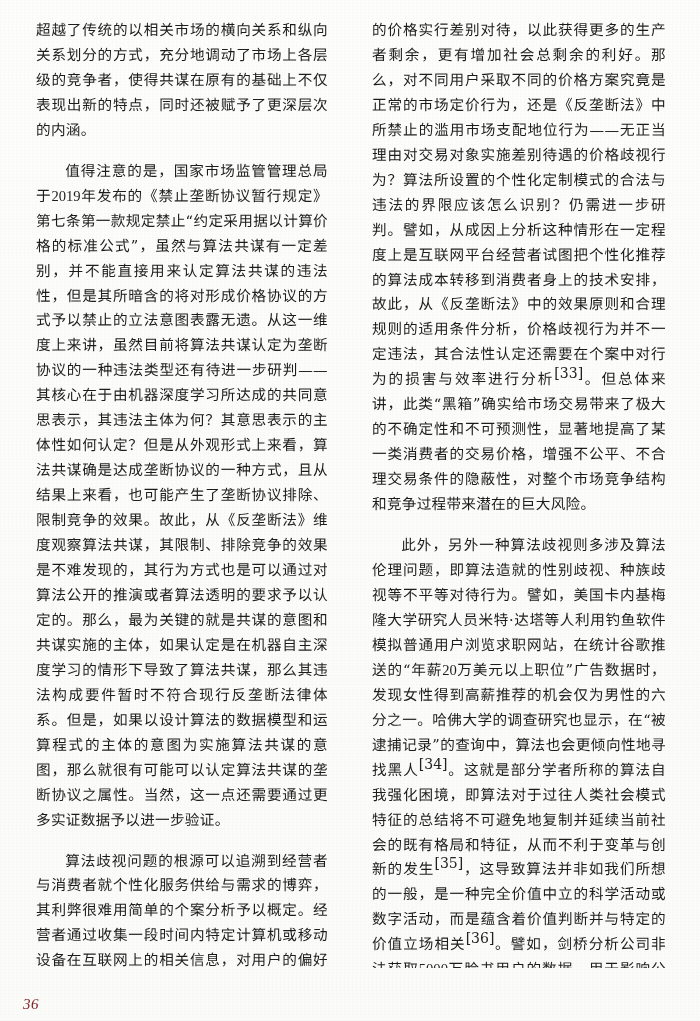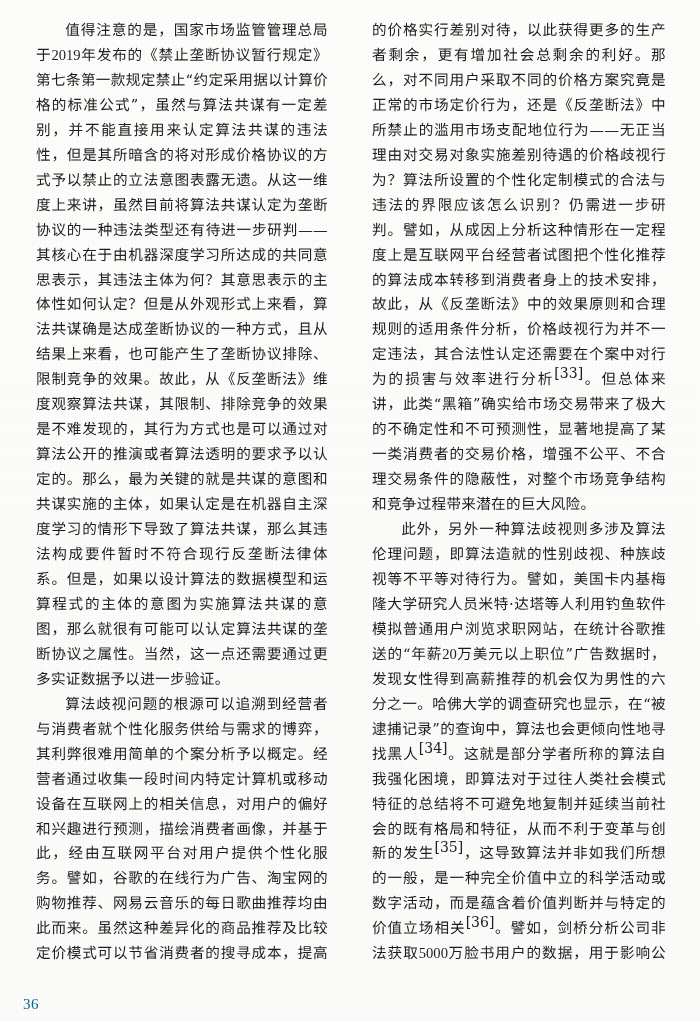--- a/index.html
+++ b/index.html
@@ -57,20 +57,21 @@
     text-align: justify;
     text-justify: inter-ideograph;
     letter-spacing: 0.02em;
     text-indent: 0;
     font-weight: 400;
     -webkit-font-smoothing: none;
   }
 
   p.para.indent {
     text-indent: 2em;
+    margin-top: 16px;
   }
 
   
   sup.fn {
     font-size: 14px;
     line-height: 0;
     vertical-align: super;
     letter-spacing: 0;
     font-family: "DejaVu Serif", "Liberation Serif", serif;
     color: #222;
@@ -81,23 +82,24 @@
     font-family: "Liberation Serif", "DejaVu Serif", serif;
     letter-spacing: 0;
   }
 
   .folio {
     position: absolute;
     left: 23px;
     bottom: 8px;
     font-size: 15px;
     line-height: 18px;
-    color: #0369a1;
+    color: #7f1d1d;
     font-family: "Liberation Serif", "DejaVu Serif", serif;
     letter-spacing: 0.03em;
+    font-style: italic;
   }
 
   
   .grain {
     position: absolute;
     inset: 0;
     pointer-events: none;
     opacity: 0.035;
     background-image:
       repeating-linear-gradient(0deg,   rgba(0,0,0,.6) 0px, rgba(0,0,0,0) 1px, rgba(0,0,0,0) 3px),
@@ -105,20 +107,21 @@
   }
 </style>
 </head>
 <body>
 
 <div class="page">
 
   <div class="columns">
 
     <div class="column left">
+        <p class="para">超越了传统的以相关市场的横向关系和纵向关系划分的方式，充分地调动了市场上各层级的竞争者，使得共谋在原有的基础上不仅表现出新的特点，同时还被赋予了更深层次的内涵。</p>
         <p class="para indent">值得注意的是，国家市场监管管理总局于<span class="latin">2019</span>年发布的《禁止垄断协议暂行规定》第七条第一款规定禁止“约定采用据以计算价格的标准公式”，虽然与算法共谋有一定差别，并不能直接用来认定算法共谋的违法性，但是其所暗含的将对形成价格协议的方式予以禁止的立法意图表露无遗。从这一维度上来讲，虽然目前将算法共谋认定为垄断协议的一种违法类型还有待进一步研判——其核心在于由机器深度学习所达成的共同意思表示，其违法主体为何？其意思表示的主体性如何认定？但是从外观形式上来看，算法共谋确是达成垄断协议的一种方式，且从结果上来看，也可能产生了垄断协议排除、限制竞争的效果。故此，从《反垄断法》维度观察算法共谋，其限制、排除竞争的效果是不难发现的，其行为方式也是可以通过对算法公开的推演或者算法透明的要求予以认定的。那么，最为关键的就是共谋的意图和共谋实施的主体，如果认定是在机器自主深度学习的情形下导致了算法共谋，那么其违法构成要件暂时不符合现行反垄断法律体系。但是，如果以设计算法的数据模型和运算程式的主体的意图为实施算法共谋的意图，那么就很有可能可以认定算法共谋的垄断协议之属性。当然，这一点还需要通过更多实证数据予以进一步验证。</p>
         <p class="para indent">算法歧视问题的根源可以追溯到经营者与消费者就个性化服务供给与需求的博弈，其利弊很难用简单的个案分析予以概定。经营者通过收集一段时间内特定计算机或移动设备在互联网上的相关信息，对用户的偏好和兴趣进行预测，描绘消费者画像，并基于此，经由互联网平台对用户提供个性化服务。譬如，谷歌的在线行为广告、淘宝网的购物推荐、网易云音乐的每日歌曲推荐均由此而来。虽然这种差异化的商品推荐及比较定价模式可以节省消费者的搜寻成本，提高交易效率，但是这也为经营者利用算法实施不正当歧视行为提供了可乘之机，其中最引人关注的就是算法价格歧视。在实践中，算法价格歧视往往表现为“大数据杀熟”，即互联网平台经营者依据对消费者个人消费数据的收集、整理和分析，利用忠诚客户的路径依赖和信息不对称，就同一商品或服务向其索取高于新用户的售价，并且该售价不反映成本差别。然而，对于“大数据杀熟”，各方态度并不一致。大量互联网平台经营者利用现有的数据资源，设计算法对老用户</p>
       </div>
 
     <div class="column right">
         <p class="para">的价格实行差别对待，以此获得更多的生产者剩余，更有增加社会总剩余的利好。那么，对不同用户采取不同的价格方案究竟是正常的市场定价行为，还是《反垄断法》中所禁止的滥用市场支配地位行为——无正当理由对交易对象实施差别待遇的价格歧视行为？算法所设置的个性化定制模式的合法与违法的界限应该怎么识别？仍需进一步研判。譬如，从成因上分析这种情形在一定程度上是互联网平台经营者试图把个性化推荐的算法成本转移到消费者身上的技术安排，故此，从《反垄断法》中的效果原则和合理规则的适用条件分析，价格歧视行为并不一定违法，其合法性认定还需要在个案中对行为的损害与效率进行分析<sup class="fn">[33]</sup>。但总体来讲，此类“黑箱”确实给市场交易带来了极大的不确定性和不可预测性，显著地提高了某一类消费者的交易价格，增强不公平、不合理交易条件的隐蔽性，对整个市场竞争结构和竞争过程带来潜在的巨大风险。</p>
         <p class="para indent">此外，另外一种算法歧视则多涉及算法伦理问题，即算法造就的性别歧视、种族歧视等不平等对待行为。譬如，美国卡内基梅隆大学研究人员米特·达塔等人利用钓鱼软件模拟普通用户浏览求职网站，在统计谷歌推送的“年薪<span class="latin">20</span>万美元以上职位”广告数据时，发现女性得到高薪推荐的机会仅为男性的六分之一。哈佛大学的调查研究也显示，在“被逮捕记录”的查询中，算法也会更倾向性地寻找黑人<sup class="fn">[34]</sup>。这就是部分学者所称的算法自我强化困境，即算法对于过往人类社会模式特征的总结将不可避免地复制并延续当前社会的既有格局和特征，从而不利于变革与创新的发生<sup class="fn">[35]</sup>，这导致算法并非如我们所想的一般，是一种完全价值中立的科学活动或数字活动，而是蕴含着价值判断并与特定的价值立场相关<sup class="fn">[36]</sup>。譬如，剑桥分析公司非法获取<span class="latin">5000</span>万脸书用户的数据，用于影响公众政治选择，帮助特朗普团队影响年美国大选选情或许就是一个极好的实证。</p>
       </div>
 
   </div>

